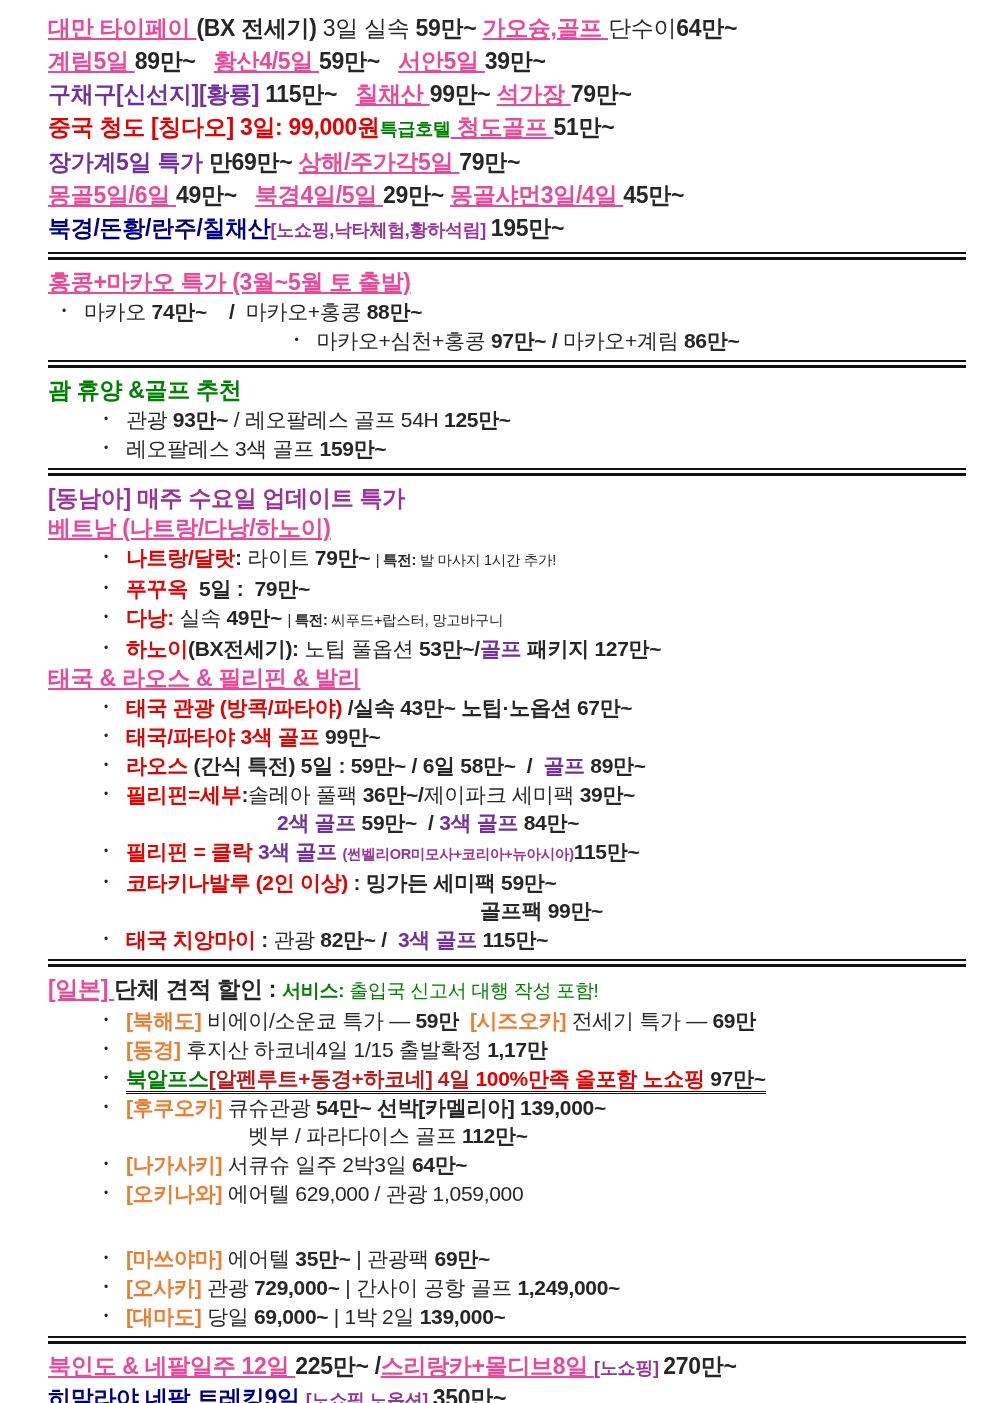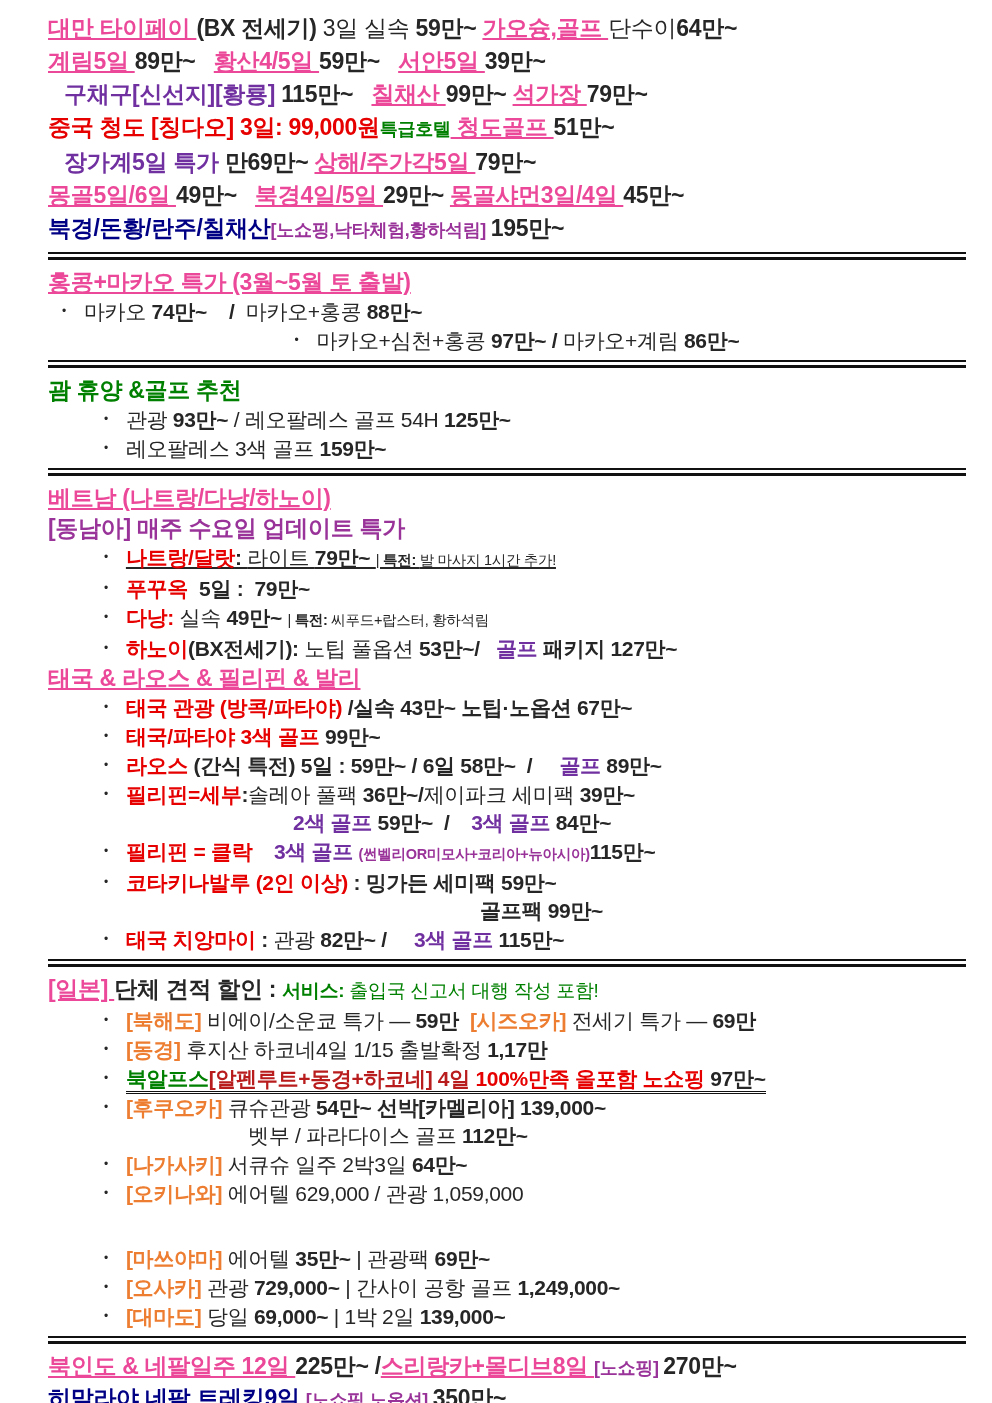--- a/index.html
+++ b/index.html
@@ -10,21 +10,21 @@
   }
   .doc{padding:12px 20px 0 48px;}
   .ln{white-space:pre;letter-spacing:-0.3px;}
   .top{font-size:23px;line-height:33px;}
   .hdr{font-size:23px;line-height:30px;}
   .jp{font-size:23px;line-height:31px;}
   .bl{font-size:21px;line-height:28px;}
   .b{font-weight:bold;}
   .blue{color:#ec4899;text-decoration:underline;}
   .navy{color:#000085;}
-  .purple{color:#7030a0;margin-left:16px;}
+  .purple{color:#7030a0;}
   .plum{color:#993399;}
   .red{color:#e60000;}
   .green{color:#008000;}
   .orange{color:#ed7d31;}
   .mag{color:#b91c1c;}
   .sm{font-size:18px;}
   .xs{font-size:14.5px;}
   .md{font-size:19px;}
   .hr{width:918px;height:3px;border-top:2px solid #111;border-bottom:3px solid #111;margin:5px 0 7px 0;}
   .dot{display:inline-block;font-size:12px;vertical-align:4px;color:#262626;}
@@ -43,25 +43,25 @@
     <div class="ln top"><span class="b navy">북경/돈황/란주/칠채산</span><span class="b plum sm">[노쇼핑,낙타체험,황하석림] </span><span class="b">195만~</span></div>
     <div class="hr"></div>
     <div class="ln hdr"><span class="b blue">홍콩+마카오 특가 (3월~5월 토 출발)</span></div>
     <div class="ln bl" style="padding-left: 14px;"><span class="dot" style="margin-right: 18px;">•</span><span>마카오 </span><span class="b">74만~</span><span class="b">    /  </span><span>마카오+홍콩 </span><span class="b">88만~</span></div>
     <div class="ln bl" style="padding-left: 14px; text-align: center;"><span class="dot" style="margin-right: 18px;">•</span><span>마카오+심천+홍콩 </span><span class="b">97만~ </span><span class="b">/ </span><span>마카오+계림 </span><span class="b">86만~</span></div>
     <div class="hr"></div>
     <div class="ln hdr"><span class="b green">괌 휴양 &amp;골프 추천</span></div>
     <div class="ln bl" style="padding-left: 56px;"><span class="dot" style="margin-right: 18px;">•</span><span>관광 </span><span class="b">93만~ </span><span>/ </span><span>레오팔레스 골프 54H </span><span class="b">125만~</span></div>
     <div class="ln bl" style="padding-left: 56px;"><span class="dot" style="margin-right: 18px;">•</span><span>레오팔레스 3색 골프 </span><span class="b">159만~</span></div>
     <div class="hr"></div>
+    <div class="ln hdr"><span class="b plum">[동남아] 매주 수요일 업데이트 특가</span></div>
     <div class="ln hdr"><span class="b blue">베트남 (나트랑/다낭/하노이)</span></div>
-    <div class="ln hdr"><span class="b plum">[동남아] 매주 수요일 업데이트 특가</span></div>
-    <div class="ln bl" style="padding-left: 56px; text-decoration: underline;"><span class="dot" style="margin-right: 18px;">•</span><span class="b red">나트랑/달랏</span><span class="b">: </span><span>라이트 </span><span class="b">79만~ </span><span class="xs">| </span><span class="b xs">특전: </span><span class="xs">발 마사지 1시간 추가!</span></div>
+    <div class="ln bl" style="padding-left: 56px;"><span class="dot" style="margin-right: 18px;">•</span><span class="b red">나트랑/달랏</span><span class="b">: </span><span>라이트 </span><span class="b">79만~ </span><span class="xs">| </span><span class="b xs">특전: </span><span class="xs">발 마사지 1시간 추가!</span></div>
     <div class="ln bl" style="padding-left: 56px;"><span class="dot" style="margin-right: 18px;">•</span><span class="b red">푸꾸옥 </span><span class="b"> 5일 :  </span><span class="b">79만~</span></div>
-    <div class="ln bl" style="padding-left: 56px;"><span class="dot" style="margin-right: 18px;">•</span><span class="b red">다낭: </span><span>실속 </span><span class="b">49만~ </span><span class="xs">| </span><span class="b xs">특전: </span><span class="xs">씨푸드+랍스터, 황하석림</span></div>
+    <div class="ln bl" style="padding-left: 56px;"><span class="dot" style="margin-right: 18px;">•</span><span class="b red">다낭: </span><span>실속 </span><span class="b">49만~ </span><span class="xs">| </span><span class="b xs">특전: </span><span class="xs">씨푸드+랍스터, 망고바구니</span></div>
     <div class="ln bl" style="padding-left: 56px;"><span class="dot" style="margin-right: 18px;">•</span><span class="b red">하노이</span><span class="b">(BX전세기): </span><span>노팁 풀옵션 </span><span class="b">53만~</span><span class="b">/</span><span class="b purple">골프 </span><span class="b">패키지 </span><span class="b">127만~</span></div>
     <div class="ln hdr"><span class="b blue">태국 &amp; 라오스 &amp; 필리핀 &amp; 발리</span></div>
     <div class="ln bl" style="padding-left: 56px;"><span class="dot" style="margin-right: 18px;">•</span><span class="b red">태국 관광 (방콕/파타야) </span><span class="b">/실속 43만~ 노팁·노옵션 67만~</span></div>
     <div class="ln bl" style="padding-left: 56px;"><span class="dot" style="margin-right: 18px;">•</span><span class="b red">태국/파타야 3색 골프 </span><span class="b">99만~</span></div>
     <div class="ln bl" style="padding-left: 56px;"><span class="dot" style="margin-right: 18px;">•</span><span class="b red">라오스 </span><span class="b">(간식 특전) 5일 : 59만~ / 6일 58만~  /  </span><span class="b purple">골프 </span><span class="b">89만~</span></div>
     <div class="ln bl" style="padding-left: 56px;"><span class="dot" style="margin-right: 18px;">•</span><span class="b red">필리핀=세부</span><span class="b">:</span><span>솔레아 풀팩 </span><span class="b">36만~</span><span class="b">/</span><span>제이파크 세미팩 </span><span class="b">39만~</span></div>
     <div class="ln bl" style="padding-left: 229px;"><span class="b purple">2색 골프 </span><span class="b">59만~  </span><span class="b">/ </span><span class="b purple">3색 골프 </span><span class="b">84만~</span></div>
     <div class="ln bl" style="padding-left: 56px;"><span class="dot" style="margin-right: 18px;">•</span><span class="b red">필리핀 = 클락 </span><span class="b purple">3색 골프 </span><span class="b plum xs">(썬벨리OR미모사+코리아+뉴아시아)</span><span class="b">115만~</span></div>
     <div class="ln bl" style="padding-left: 56px;"><span class="dot" style="margin-right: 18px;">•</span><span class="b red">코타키나발루 (2인 이상) </span><span class="b">: 밍가든 세미팩 </span><span class="b">59만~</span></div>
     <div class="ln bl" style="padding-left: 432px;"><span class="b">골프팩 </span><span class="b">99만~</span></div>

